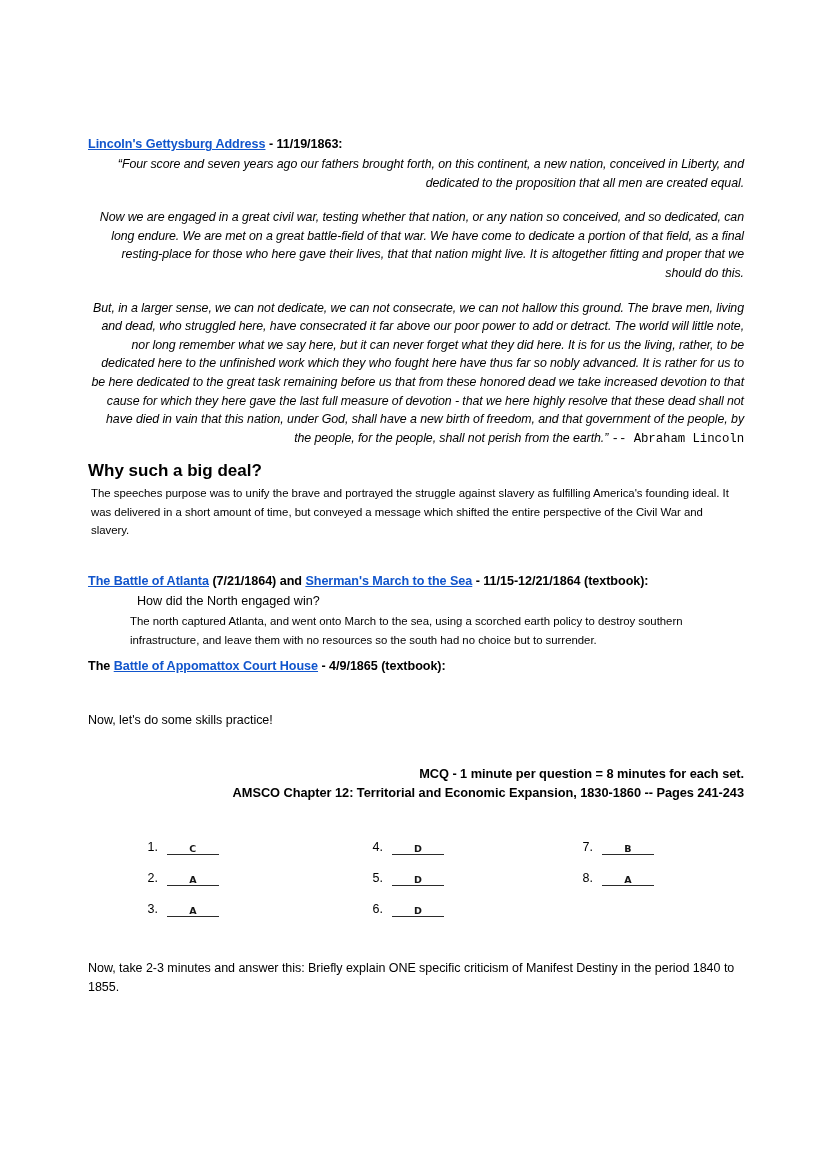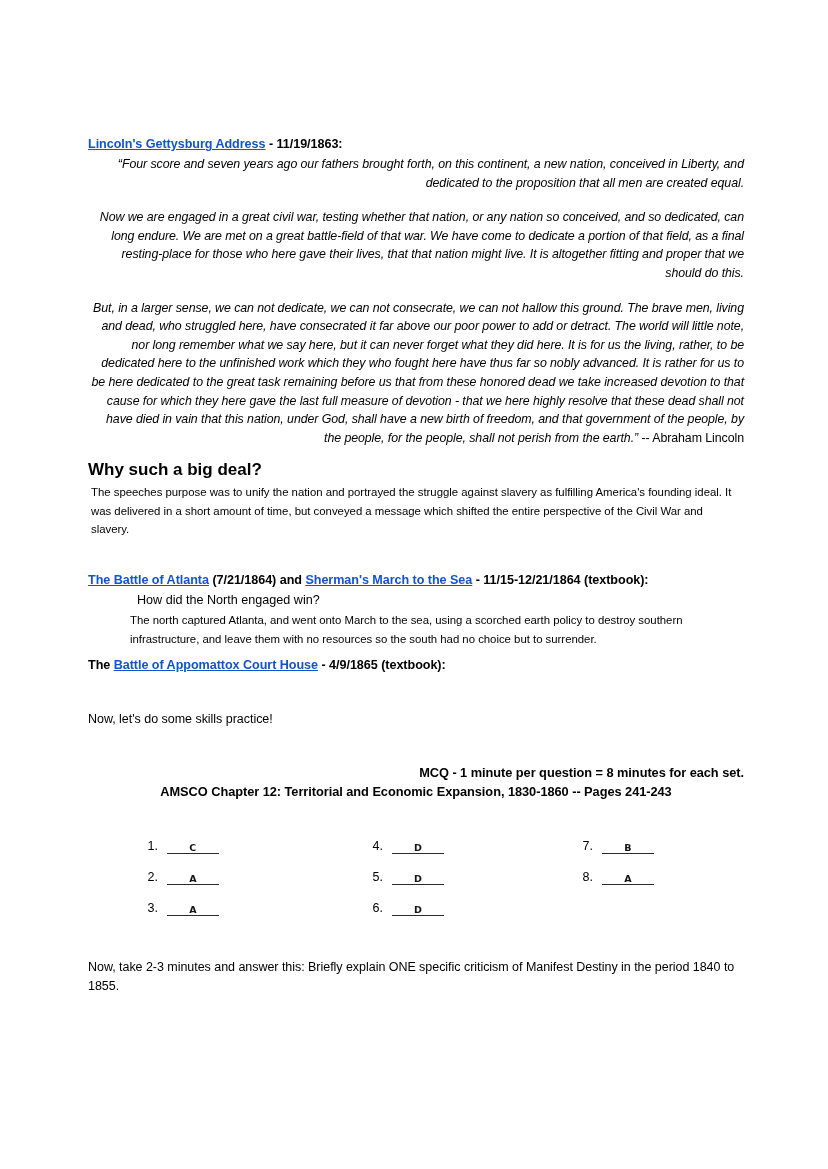--- a/index.html
+++ b/index.html
@@ -39,21 +39,21 @@
   }
   .quote-p {
     font-size: 12.4px;
     font-style: italic;
     line-height: 18.6px;
     margin: 0 0 16px 0;
     text-align: right;
     letter-spacing: -0.08px;
   }
   .quote-p.last { margin-bottom: 14px; }
-  .attrib { font-style: normal; }
+  .attrib { font-style: normal; font-family: Liberation Mono, monospace; }
 
   .sub-head {
     font-size: 17px;
     font-weight: bold;
     line-height: 18px;
     margin: 0 0 4px 0;
   }
   .body-small {
     font-size: 11.4px;
     line-height: 18.3px;
@@ -91,21 +91,21 @@
     line-height: 19px;
     margin: 0;
     text-align: right;
     letter-spacing: -0.05px;
   }
   .amsco {
     font-size: 12.8px;
     font-weight: bold;
     line-height: 19px;
     margin: 0;
-    text-align: center;
+    text-align: right;
     letter-spacing: -0.05px;
   }
 
   
   .answers {
     margin-top: 22px;
     display: grid;
     grid-template-columns: 225px 210px auto;
     padding-left: 48px;
   }
@@ -154,21 +154,21 @@
 
     <p class="hdr-line"><a class="doclink" href="#">Lincoln's Gettysburg Address</a><span> - 11/19/1863:</span></p>
 
     <p class="quote-p">“Four score and seven years ago our fathers brought forth, on this continent, a new nation, conceived in Liberty, and dedicated to the proposition that all men are created equal.</p>
 
     <p class="quote-p">Now we are engaged in a great civil war, testing whether that nation, or any nation so conceived, and so dedicated, can long endure. We are met on a great battle-field of that war. We have come to dedicate a portion of that field, as a final resting-place for those who here gave their lives, that that nation might live. It is altogether fitting and proper that we should do this.</p>
 
     <p class="quote-p last"><span>But, in a larger sense, we can not dedicate, we can not consecrate, we can not hallow this ground. The brave men, living and dead, who struggled here, have consecrated it far above our poor power to add or detract. The world will little note, nor long remember what we say here, but it can never forget what they did here. It is for us the living, rather, to be dedicated here to the unfinished work which they who fought here have thus far so nobly advanced. It is rather for us to be here dedicated to the great task remaining before us that from these honored dead we take increased devotion to that cause for which they here gave the last full measure of devotion - that we here highly resolve that these dead shall not have died in vain that this nation, under God, shall have a new birth of freedom, and that government of the people, by the people, for the people, shall not perish from the earth.” </span><span class="attrib"> -- Abraham Lincoln</span></p>
 
     <p class="sub-head">Why such a big deal?</p>
-    <p class="body-small">The speeches purpose was to unify the nation and portrayed the struggle against slavery as fulfilling America's founding ideal. It was delivered in a short amount of time, but conveyed a message which shifted the entire perspective of the Civil War and slavery.</p>
+    <p class="body-small">The speeches purpose was to unify the brave and portrayed the struggle against slavery as fulfilling America's founding ideal. It was delivered in a short amount of time, but conveyed a message which shifted the entire perspective of the Civil War and slavery.</p>
 
     <div class="gap-lg"></div>
 
     <p class="hdr-line"><a class="doclink" href="#">The Battle of Atlanta</a><span> (7/21/1864) and </span><a class="doclink" href="#">Sherman's March to the Sea</a><span> - 11/15-12/21/1864 (textbook):</span></p>
 
     <p class="q-line">How did the North engaged win?</p>
     <p class="body-small indent-body">The north captured Atlanta, and went onto March to the sea, using a scorched earth policy to destroy southern infrastructure, and leave them with no resources so the south had no choice but to surrender.</p>
 
     <div class="gap-sm"></div>
 

